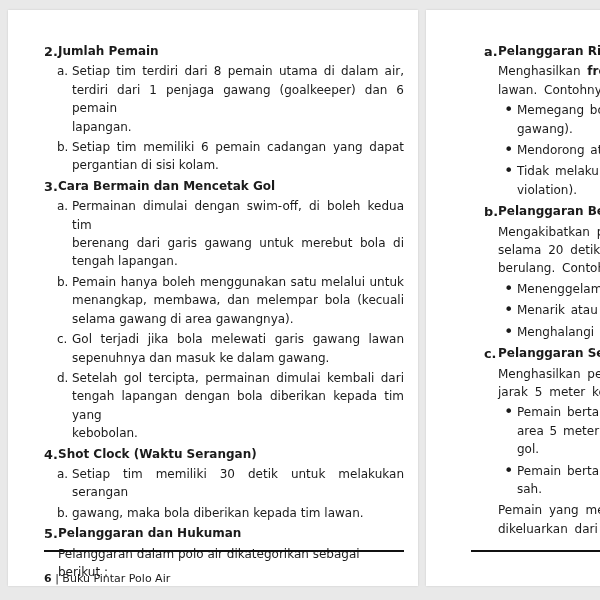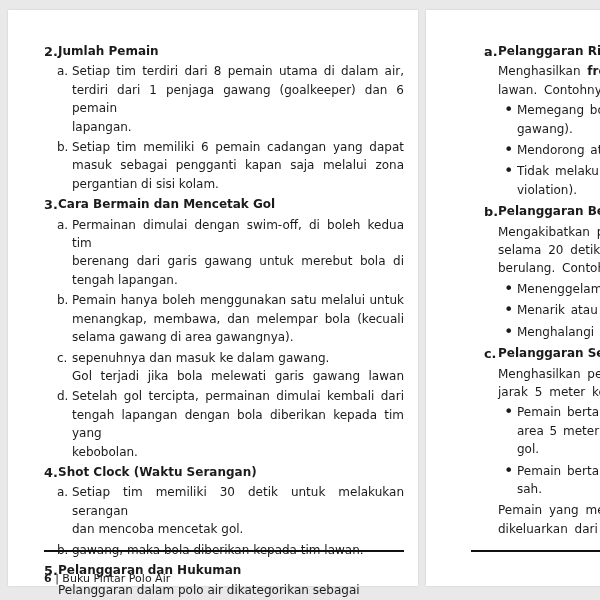--- a/index.html
+++ b/index.html
@@ -58,58 +58,56 @@
       </div>
       <div class="sec item">
         <span class="marker">a.</span>
         <div class="line j">Setiap tim terdiri dari 8 pemain utama di dalam air,</div>
         <div class="line j">terdiri dari 1 penjaga gawang (goalkeeper) dan 6 pemain</div>
         <div class="line">lapangan.</div>
       </div>
       <div class="sec item">
         <span class="marker">b.</span>
         <div class="line j">Setiap tim memiliki 6 pemain cadangan yang dapat</div>
-        <div class="line j">masuk sebagai pengganti kapan saja melalui zona</div>
         <div class="line">pergantian di sisi kolam.</div>
       </div>
       <div class="sec heading">
         <span class="marker">3.</span>
         <div class="line">Cara Bermain dan Mencetak Gol</div>
       </div>
       <div class="sec item">
         <span class="marker">a.</span>
         <div class="line j">Permainan dimulai dengan swim-off, di boleh kedua tim</div>
         <div class="line j">berenang dari garis gawang untuk merebut bola di</div>
         <div class="line">tengah lapangan.</div>
       </div>
       <div class="sec item">
         <span class="marker">b.</span>
         <div class="line j">Pemain hanya boleh menggunakan satu melalui untuk</div>
         <div class="line j">menangkap, membawa, dan melempar bola (kecuali</div>
         <div class="line">selama gawang di area gawangnya).</div>
       </div>
       <div class="sec item">
         <span class="marker">c.</span>
+        <div class="line j">Gol terjadi jika bola melewati garis gawang lawan</div>
         <div class="line">sepenuhnya dan masuk ke dalam gawang.</div>
-        <div class="line j">Gol terjadi jika bola melewati garis gawang lawan</div>
       </div>
       <div class="sec item">
         <span class="marker">d.</span>
         <div class="line j">Setelah gol tercipta, permainan dimulai kembali dari</div>
         <div class="line j">tengah lapangan dengan bola diberikan kepada tim yang</div>
         <div class="line">kebobolan.</div>
       </div>
       <div class="sec heading">
         <span class="marker">4.</span>
         <div class="line">Shot Clock (Waktu Serangan)</div>
       </div>
       <div class="sec item">
         <span class="marker">a.</span>
         <div class="line j">Setiap tim memiliki 30 detik untuk melakukan serangan</div>
-        <div class="line">dan mencoba mencetak gol.</div>
       </div>
       <div class="sec item">
         <span class="marker">b.</span>
         <div class="line">gawang, maka bola diberikan kepada tim lawan.</div>
       </div>
       <div class="sec heading">
         <span class="marker">5.</span>
         <div class="line">Pelanggaran dan Hukuman</div>
       </div>
       <div class="sec para">

